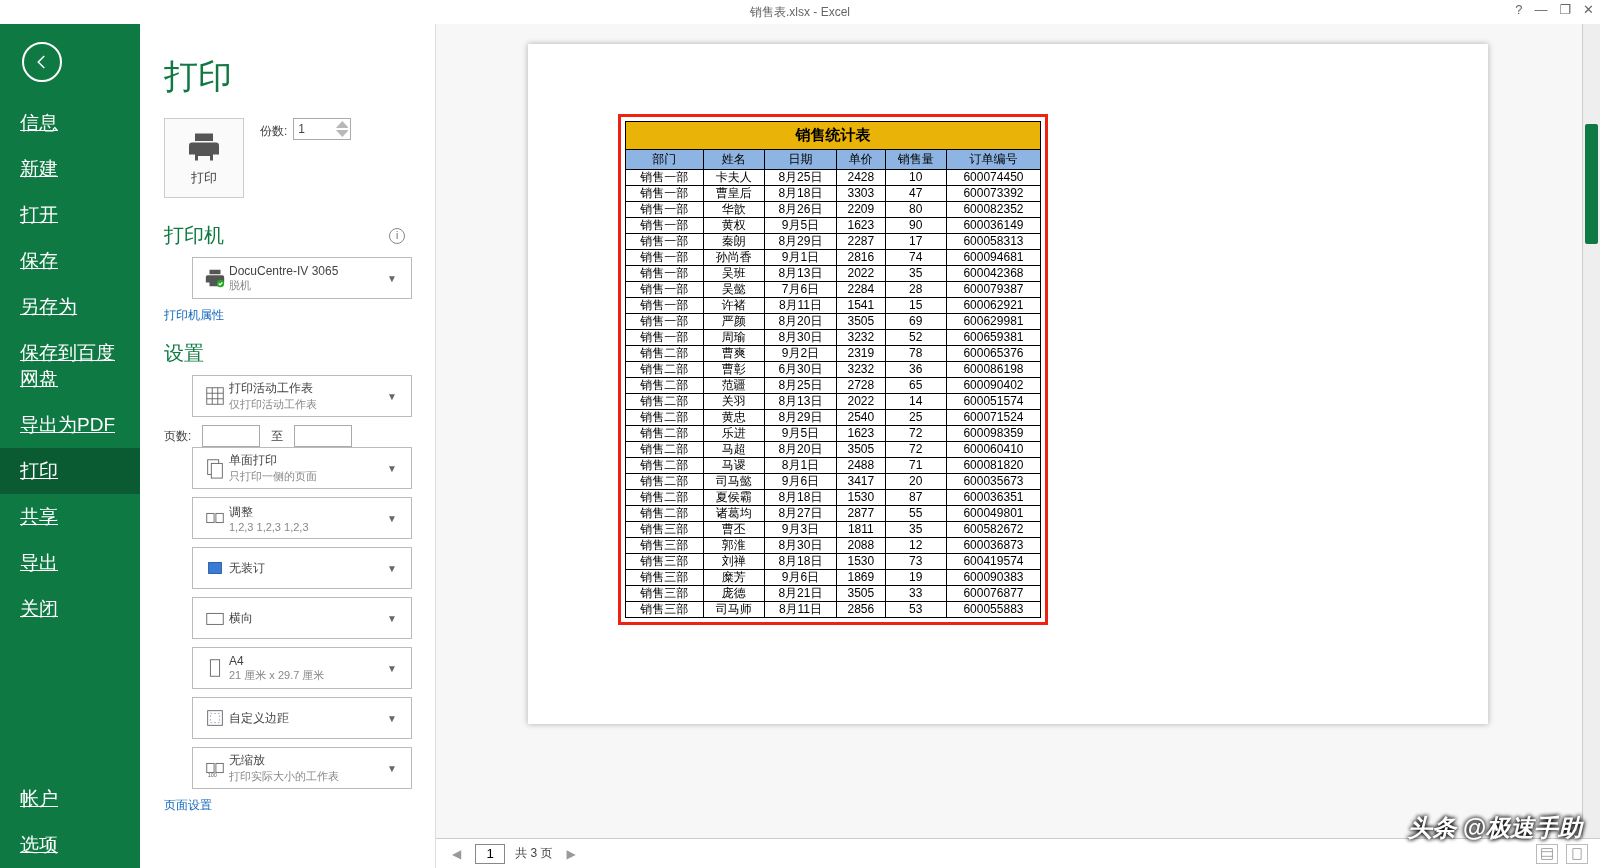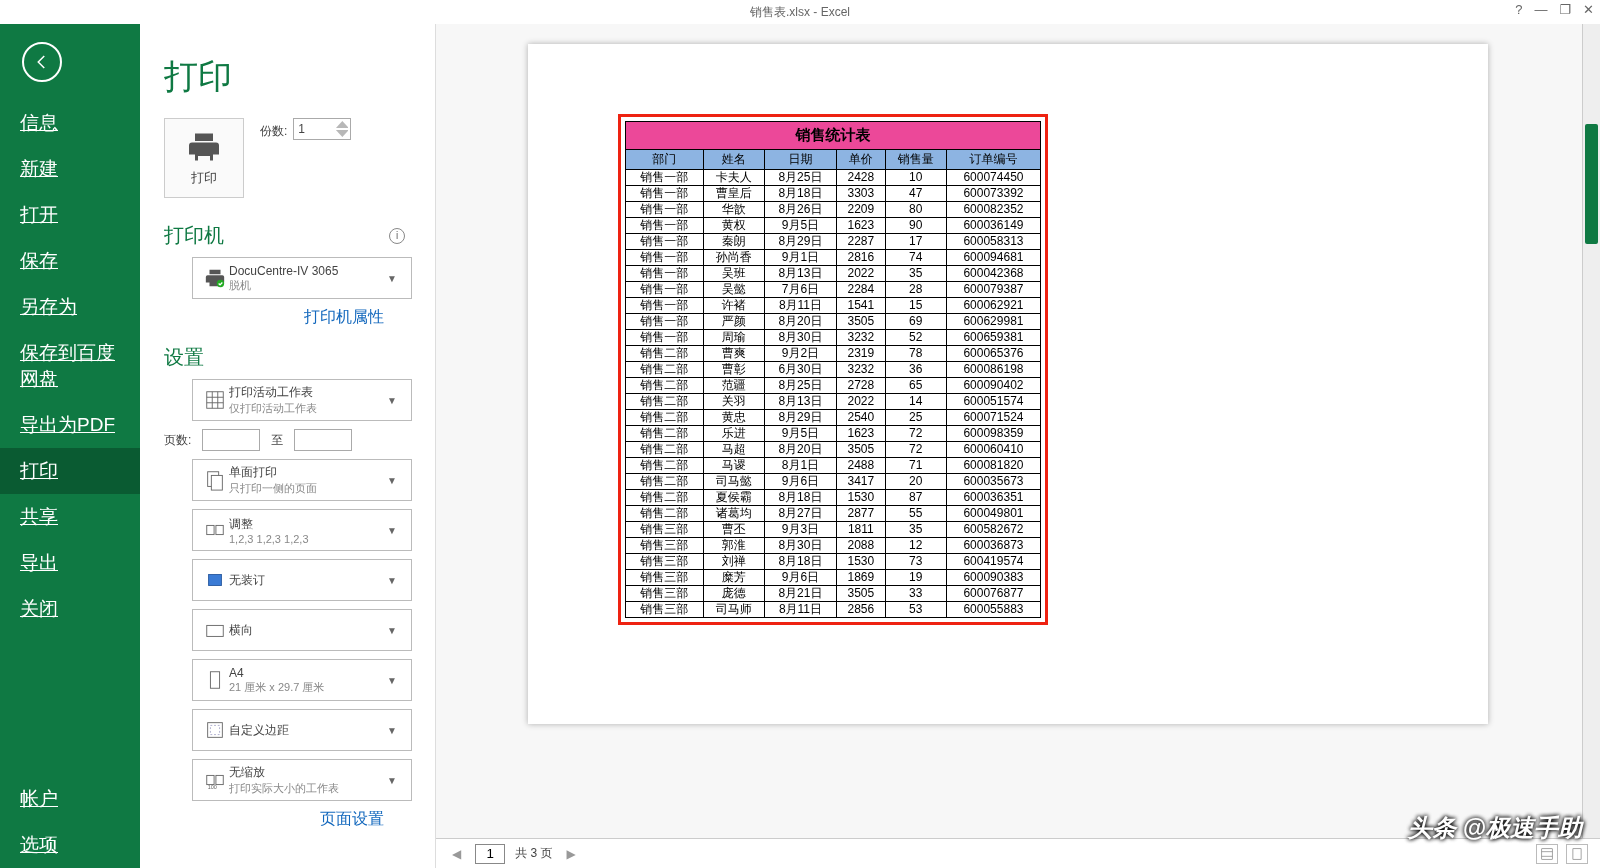--- a/index.html
+++ b/index.html
@@ -26,28 +26,28 @@
 .spinner { width: 58px; height: 22px; border: 1px solid #aaa; display: flex; align-items: center; padding: 0 4px; background: #fff; font-size: 12px; position: relative; }
 .spinner::after { content: ""; position: absolute; right: 2px; top: 2px; bottom: 2px; width: 12px; background: linear-gradient(#888 0 45%, transparent 45% 55%, #888 55% 100%); clip-path: polygon(0 40%, 50% 0, 100% 40%, 100% 60%, 50% 100%, 0 60%); opacity: .6;}
 .section-header { font-size: 20px; color: #0f7943; margin: 6px 0 8px 0; display: flex; align-items: center; justify-content: space-between; }
 .info-icon { width: 16px; height: 16px; border: 1px solid #888; border-radius: 50%; font-size: 10px; display: flex; align-items: center; justify-content: center; color: #666; margin-right: 30px;}
 .dropdown { width: 220px; min-height: 42px; border: 1px solid #bbb; background: #fff; display: flex; align-items: center; padding: 4px 8px; margin-bottom: 8px; cursor: pointer; position: relative; margin-left: 28px; }
 .dropdown .dd-icon { width: 28px; display:flex; align-items:center; justify-content:center; }
 .dropdown .dd-icon svg { width: 22px; height: 22px; }
 .dropdown .dd-text { flex: 1; display: flex; flex-direction: column; font-size: 12px; color: #444; }
 .dropdown .dd-text .sub { color: #888; font-size: 11px; }
 .dropdown .dd-caret { width: 16px; color: #666; font-size: 10px; }
-.link-right { text-align: right; width: 220px; font-size: 16px; color: #1368bd; margin-bottom: 10px; cursor: pointer; }
-.pages-row { display: flex; align-items: center; gap: 11px; font-size: 12px; color: #444; margin-bottom: 8px; }
+.link-right { width: 220px; font-size: 12px; color: #1368bd; margin-bottom: 10px; cursor: pointer; }
+.pages-row { display: flex; align-items: center; gap: 11px; font-size: 12px; color: #444; }
 .pages-row input { width: 58px; height: 22px; border: 1px solid #aaa; padding: 0 4px; font-size: 12px; }
 .preview-wrap { flex: 1; position: relative; border-left: 1px solid #ddd; display: flex; flex-direction: column; }
 .preview-canvas { flex: 1; background: #f7f7f7; position: relative; overflow: hidden; display:flex; align-items:flex-start; justify-content:center; padding: 20px 40px 0 20px;}
 .paper { width: 960px; height: 680px; background: #fff; box-shadow: 0 0 6px rgba(0,0,0,.3); padding: 70px 40px; position: relative; }
 .redbox { border: 3px solid #e21; padding: 4px; }
-.sheet-title { background: #ec4899; text-align: center; font-weight: bold; font-size: 15px; padding: 4px 4px; border: 1px solid #000; border-bottom: none; }
+.sheet-title { background: #eab308; text-align: center; font-weight: bold; font-size: 15px; padding: 4px 4px; border: 1px solid #000; border-bottom: none; }
 table.data { border-collapse: collapse; width: 100%; font-size: 12px; }
 table.data th { background: #8db4e2; border: 1px solid #000; padding: 1px 4px; font-weight: normal; }
 table.data td { border: 1px solid #000; padding: 0 4px; text-align: center; line-height: 1.25; white-space: nowrap; }
 .preview-footer { height: 30px; border-top: 1px solid #ccc; display: flex; align-items: center; padding: 0 12px; font-size: 12px; color: #444; gap: 10px; }
 .pf-arrow { color: #999; cursor: pointer; padding: 0 4px; }
 .pf-pagebox { width: 30px; height: 20px; border: 1px solid #888; text-align: center; }
 .pf-right { margin-left: auto; display: flex; gap: 8px; }
 .pf-right span { width: 22px; height: 20px; border: 1px solid #bbb; display:flex; align-items:center; justify-content:center; cursor:pointer; }
 .vscroll { position: absolute; right: 0; top: 0; bottom: 0; width: 18px; background: #eee; border-left: 1px solid #ccc; }
 .vscroll .thumb { position: absolute; top: 100px; height: 120px; left: 2px; right: 2px; background: #0f7943; border-radius: 2px; }

